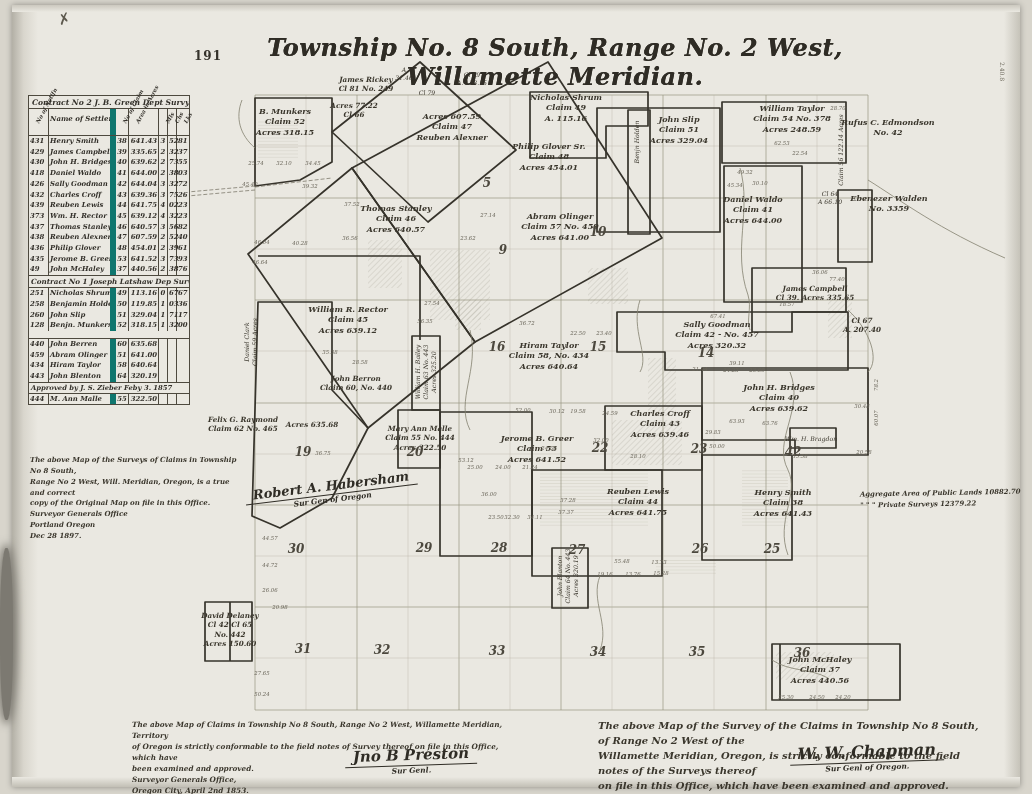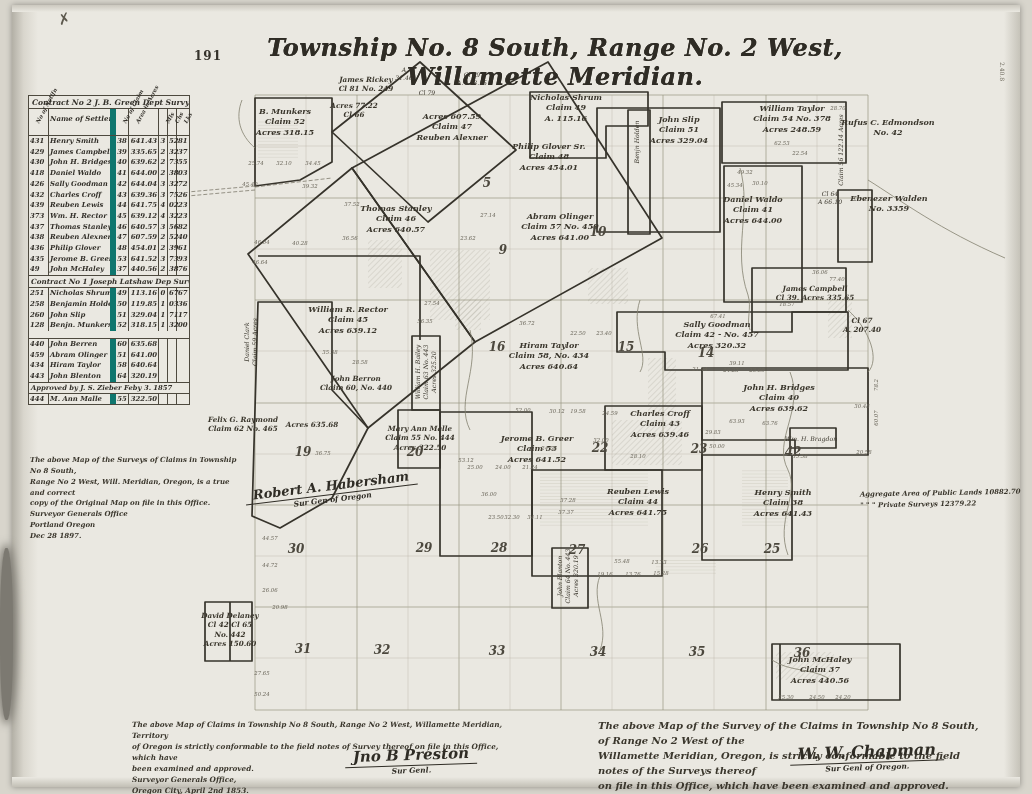--- a/index.html
+++ b/index.html
@@ -511,21 +511,21 @@
 Acres 440.56</div>
     <div class="pin claim-label xs" style="left: 251px; top: 342px; transform: translate(-50%, -50%) rotate(-90deg);">Daniel Clark
 Claim 59  Acres</div>
   </div>
 <div>
 
 <div class="pin section-num" style="left: 487px; top: 183px;">5</div>
     <div class="pin section-num" style="left: 503px; top: 250px;">9</div>
     <div class="pin section-num" style="left: 598px; top: 232px;">10</div>
     <div class="pin section-num" style="left: 497px; top: 347px;">16</div>
-    <div class="pin section-num" style="left: 598px; top: 347px; margin-left: 28px;">15</div>
+    <div class="pin section-num" style="left: 598px; top: 347px;">15</div>
     <div class="pin section-num" style="left: 706px; top: 345px; margin-top: 8px;">14</div>
     <div class="pin section-num" style="left: 303px; top: 452px;">19</div>
     <div class="pin section-num" style="left: 415px; top: 452px;">20</div>
     <div class="pin section-num" style="left: 600px; top: 448px;">22</div>
     <div class="pin section-num" style="left: 699px; top: 449px;">23</div>
     <div class="pin section-num" style="left: 793px; top: 452px;">42</div>
     <div class="pin section-num" style="left: 296px; top: 549px;">30</div>
     <div class="pin section-num" style="left: 424px; top: 548px;">29</div>
     <div class="pin section-num" style="left: 499px; top: 548px;">28</div>
     <div class="pin section-num" style="left: 577px; top: 550px;">27</div>

